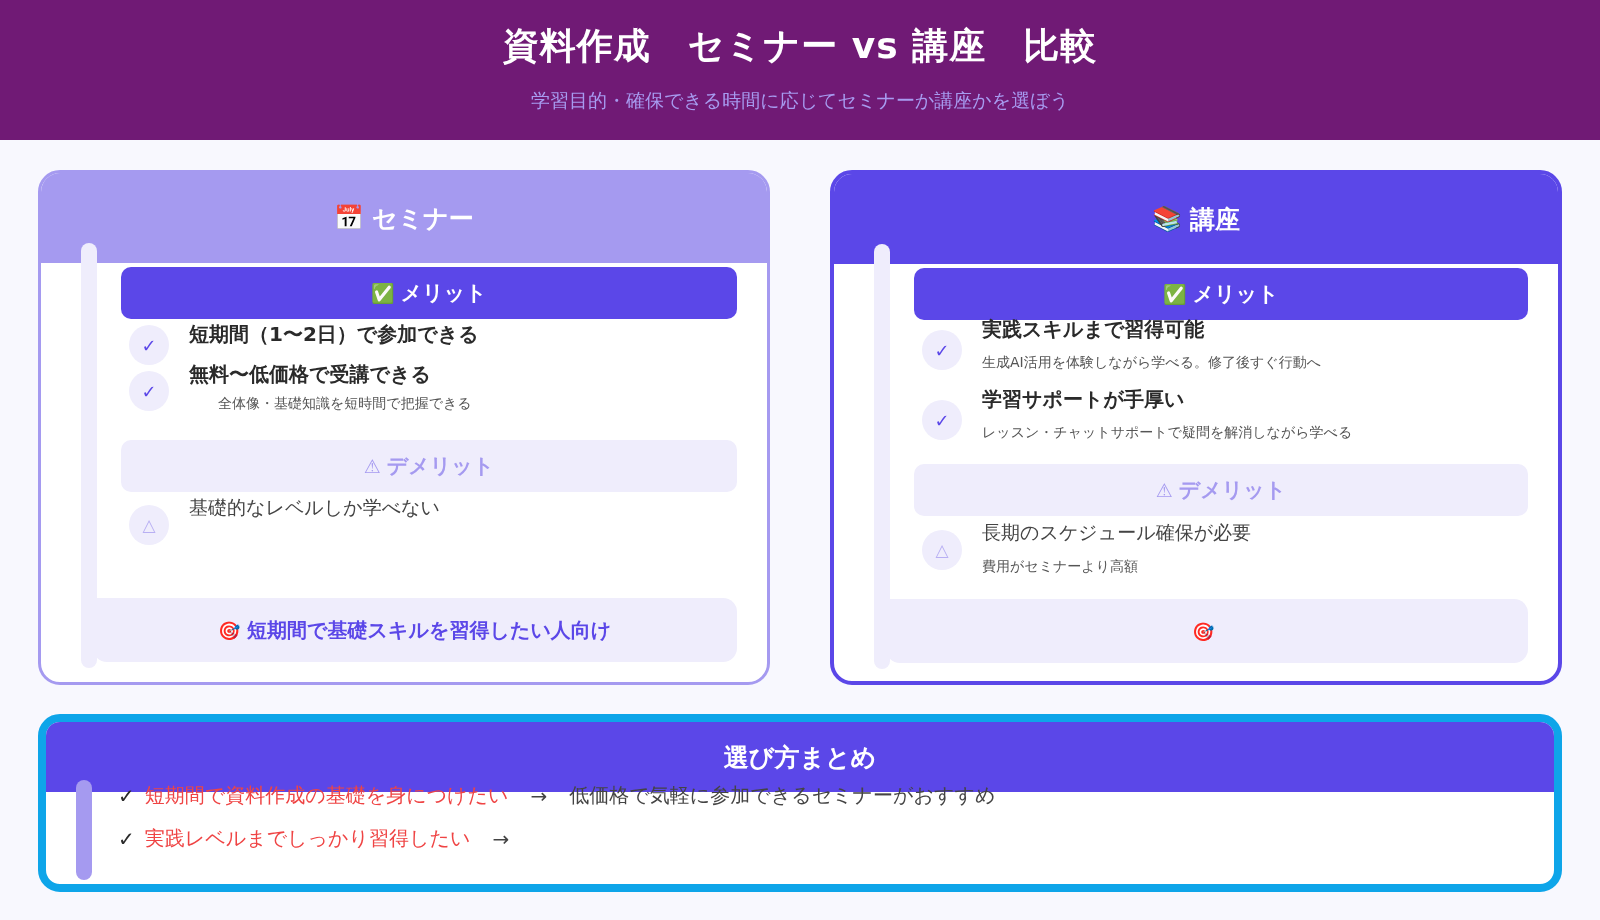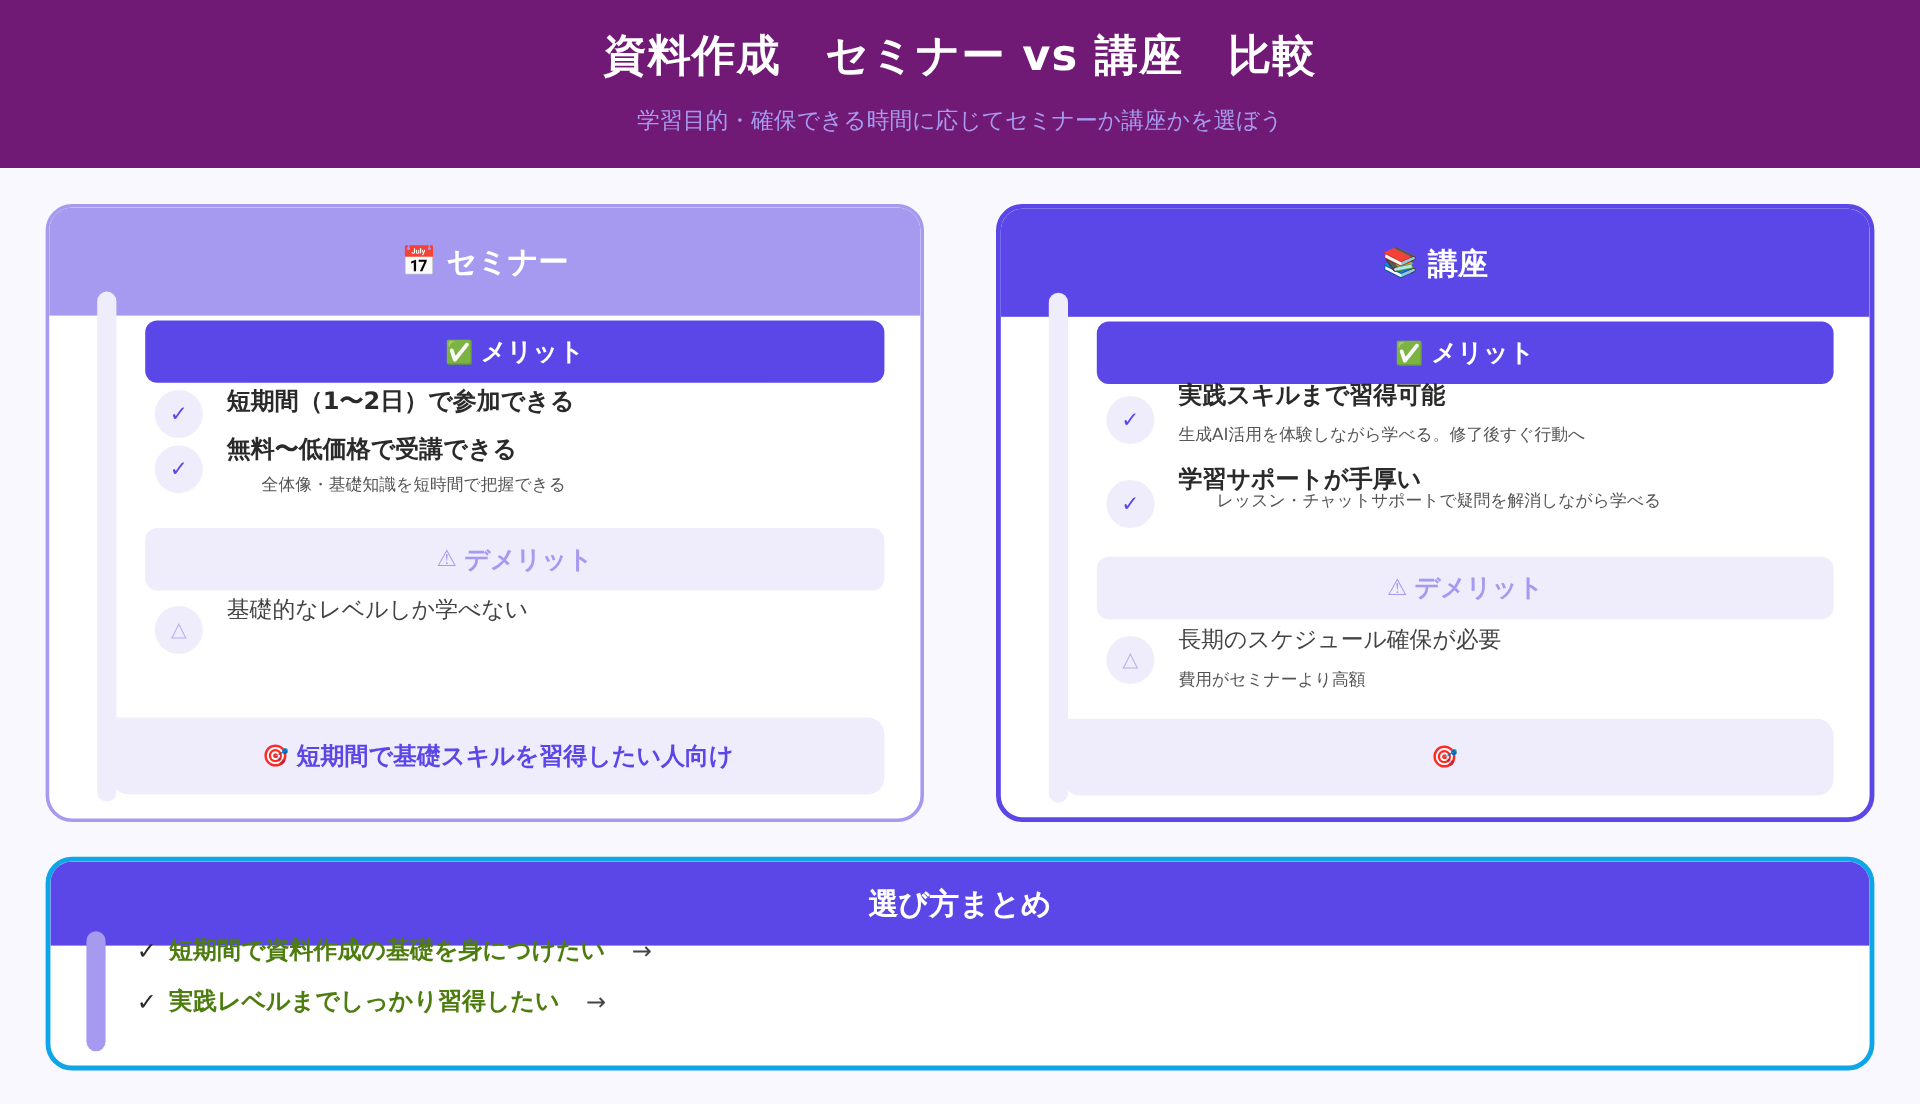--- a/index.html
+++ b/index.html
@@ -67,34 +67,34 @@
   .target {
     position: absolute; left: 52px; right: 30px; top: 425px; height: 64px;
     background: #efedfc; border-radius: 0 14px 14px 14px;
     display: flex; align-items: center; justify-content: center;
     font-size: 20px; font-weight: bold; color: #5b47e8;
   }
   .target .emoji { margin-right: 6px; font-size: 18px; }
 
   .summary {
     position: absolute; left: 38px; top: 714px; width: 1524px; height: 178px;
-    border: 4px solid #0ea5e9; border-radius: 22px; background: #fff; overflow: hidden;
+    border: 8px solid #0ea5e9; border-radius: 22px; background: #fff; overflow: hidden;
   }
   .summary .sum-head {
     position: absolute; left: 0; right: 0; top: 0; height: 70px;
     background: #5b47e8; color: #fff; font-size: 25px; font-weight: bold;
     display: flex; align-items: center; justify-content: center;
   }
   .summary .rail { left: 30px; top: 58px; height: 100px; background: #a59af0; }
   .sum-row {
     position: absolute; left: 72px; white-space: nowrap; font-size: 20px;
     display: flex; align-items: center;
   }
   .sum-row .check { font-weight: bold; color: #2a2a2a; margin-right: 10px; }
-  .sum-row .cond { font-weight: bold; color: #4d7c0f; }
+  .sum-row .cond { font-weight: normal; color: #ef4444; }
   .sum-row .arrow { margin: 0 22px; color: #444; }
   .sum-row .result { color: #444; }
 </style>
 </head>
 <body>
 
 <div class="header">
   <div class="title">資料作成　セミナー vs 講座　比較</div>
   <div class="subtitle">学習目的・確保できる時間に応じてセミナーか講座かを選ぼう</div>
 </div>
@@ -143,21 +143,21 @@
     <span class="emoji">✅</span>
     <span>メリット</span>
   </div>
 
   <div class="bullet" style="top:156px;">✓</div>
   <div class="txt bold" style="top:142px;">実践スキルまで習得可能</div>
   <div class="txt small" style="top:180px;">生成AI活用を体験しながら学べる。修了後すぐ行動へ</div>
 
   <div class="bullet" style="top:226px;">✓</div>
   <div class="txt bold" style="top:212px;">学習サポートが手厚い</div>
-  <div class="txt small" style="top:235px;margin-left:32px;">レッスン・チャットサポートで疑問を解消しながら学べる</div>
+  <div class="txt small" style="top:250px;">レッスン・チャットサポートで疑問を解消しながら学べる</div>
 
   <div class="sec-header demerit" style="top:290px;">
     <span class="emoji">⚠</span>
     <span>デメリット</span>
   </div>
 
   <div class="bullet tri" style="top:356px;">△</div>
   <div class="txt norm" style="top:346px;">長期のスケジュール確保が必要</div>
   <div class="txt small" style="top:384px;">費用がセミナーより高額</div>
 
@@ -166,19 +166,20 @@
   </div>
 </div>
 
 <div class="summary">
   <div class="sum-head">選び方まとめ</div>
   <div class="rail"></div>
   <div class="sum-row" style="top:60px;">
     <span class="check">✓</span>
     <span class="cond">短期間で資料作成の基礎を身につけたい</span>
     <span class="arrow">→</span>
+    <span class="result">低価格で気軽に参加できるセミナーがおすすめ</span>
   </div>
   <div class="sum-row" style="top:103px;">
     <span class="check">✓</span>
     <span class="cond">実践レベルまでしっかり習得したい</span>
     <span class="arrow">→</span>
   </div>
 </div>
 
 </body></html>

